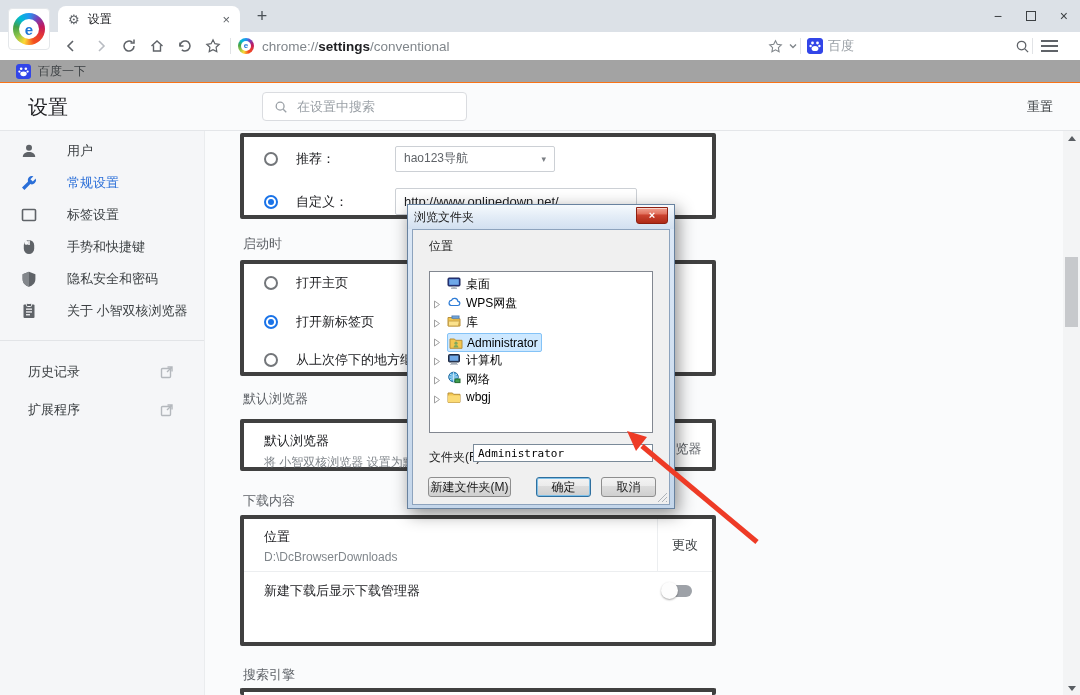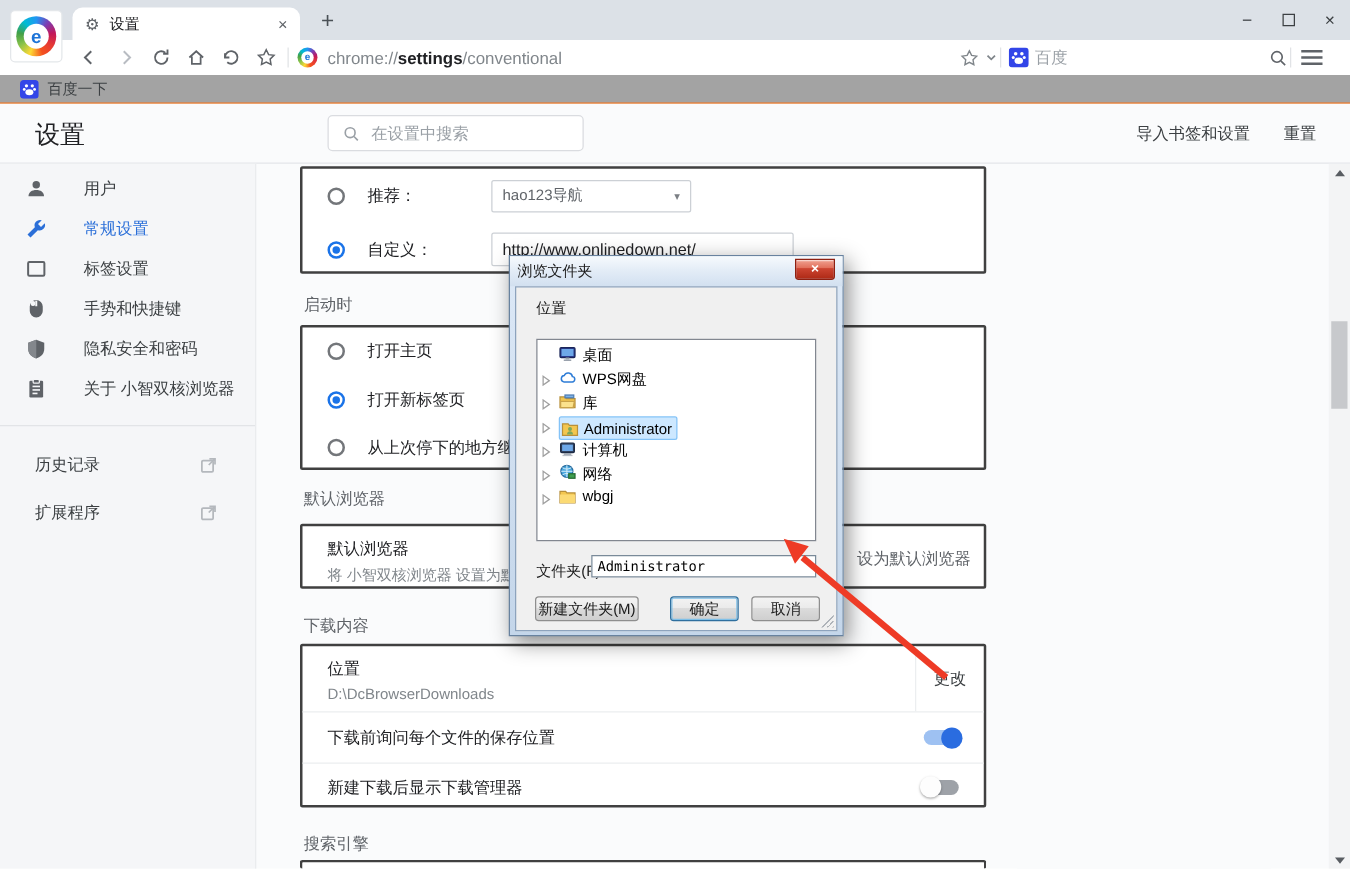--- a/index.html
+++ b/index.html
@@ -61,21 +61,21 @@
   .sidebar { position:absolute; left:0; top:48px; width:205px; height:564px; background:#f5f6f8; border-right:1px solid #eaecee; padding-top:4px; }
   .snav { height:32px; display:flex; align-items:center; padding-left:20px; gap:29px; cursor:pointer; }
   .snav .lbl { font-size:13px; color:#3c4043; }
   .snav.active .lbl { color:#2b6fd8; }
   .sdivider { border-top:1px solid #e2e4e7; margin:13px 0 12px 0; }
   .slink { height:38px; display:flex; align-items:center; justify-content:space-between; padding:0 30px 0 28px; cursor:pointer; }
   .slink .lbl { font-size:13px; color:#3c4043; }
 
   
   .section-label { position:absolute; left:243px; font-size:13px; color:#5f6368; }
-  .card { position:absolute; left:240px; width:549px; background:#fff; border:2px solid #404040; border-radius:2px; }
+  .card { position:absolute; left:240px; width:476px; background:#fff; border:4px solid #404040; border-radius:2px; }
   .crow { display:flex; align-items:center; padding:0 20px; }
   .radio { width:14px; height:14px; border-radius:50%; border:2px solid #73767a; margin-right:18px; flex:none; position:relative; }
   .radio.sel { border-color:#1a73e8; }
   .radio.sel::after { content:""; position:absolute; left:2px; top:2px; width:6px; height:6px; border-radius:50%; background:#1a73e8; }
   .rlabel { font-size:13px; color:#202124; }
   .rlabel.w { width:99px; }
   .dropdown { width:160px; height:26px; border:1px solid #ccd0d5; border-radius:2px; background:#fff; display:flex; align-items:center;
               padding:0 8px; font-size:12px; color:#5f6368; cursor:pointer; }
   .dd-caret { margin-left:auto; font-size:9px; color:#7b7f84; }
   .txt-input { width:242px; height:27px; border:1px solid #ccd0d5; border-radius:2px; background:#fff; font-size:13px; color:#202124;
@@ -248,21 +248,20 @@
 
   <div class="page-header">
     <div class="page-title">设置</div>
     <div class="page-search">
       <svg width="14" height="14" viewBox="0 0 16 16">
           <circle cx="7" cy="7" r="4.5" fill="none" stroke="#9aa0a6" stroke-width="1.5"></circle>
           <path d="M10.5 10.5 L14 14" stroke="#9aa0a6" stroke-width="1.5"></path>
         </svg>
       <span class="page-search-ph">在设置中搜索</span>
     </div>
-    <div class="hdr-link" style="right:80px">导入书签和设置</div>
     <div class="hdr-link" style="right:27px">重置</div>
   </div>
 
   <div class="sidebar">
     <div class="snav">
       <svg width="18" height="18" viewBox="0 0 18 18">
           <circle cx="9" cy="5.7" r="3" fill="#5f6368"></circle>
           <path d="M2.8 15 c0-3.4 2.8-5 6.2-5 s6.2 1.6 6.2 5 z" fill="#5f6368"></path>
         </svg>
       <span class="lbl">用户</span>
@@ -364,26 +363,20 @@
 
   <div class="section-label" style="top:409px">下载内容</div>
   <div class="card" style="top:432px;height:131px">
     <div style="position:relative;height:52px">
       <div class="two-line" style="padding:9px 20px">
         <div class="t1">位置</div>
         <div class="t2">D:\DcBrowserDownloads</div>
       </div>
       <div class="right-action" style="height:52px;width:55px;color:#3c4043">更改</div>
     </div>
-    <div class="crow divline" style="height:41px">
-      <span class="rlabel">下载前询问每个文件的保存位置</span>
-      <span class="toggle on">
-          <span class="knob"></span>
-        </span>
-    </div>
     <div class="crow divline" style="height:38px">
       <span class="rlabel">新建下载后显示下载管理器</span>
       <span class="toggle off">
           <span class="knob"></span>
         </span>
     </div>
   </div>
 
   <div class="section-label" style="top:583px">搜索引擎</div>
   <div class="card" style="top:605px;height:7px;border-bottom:none"></div>

